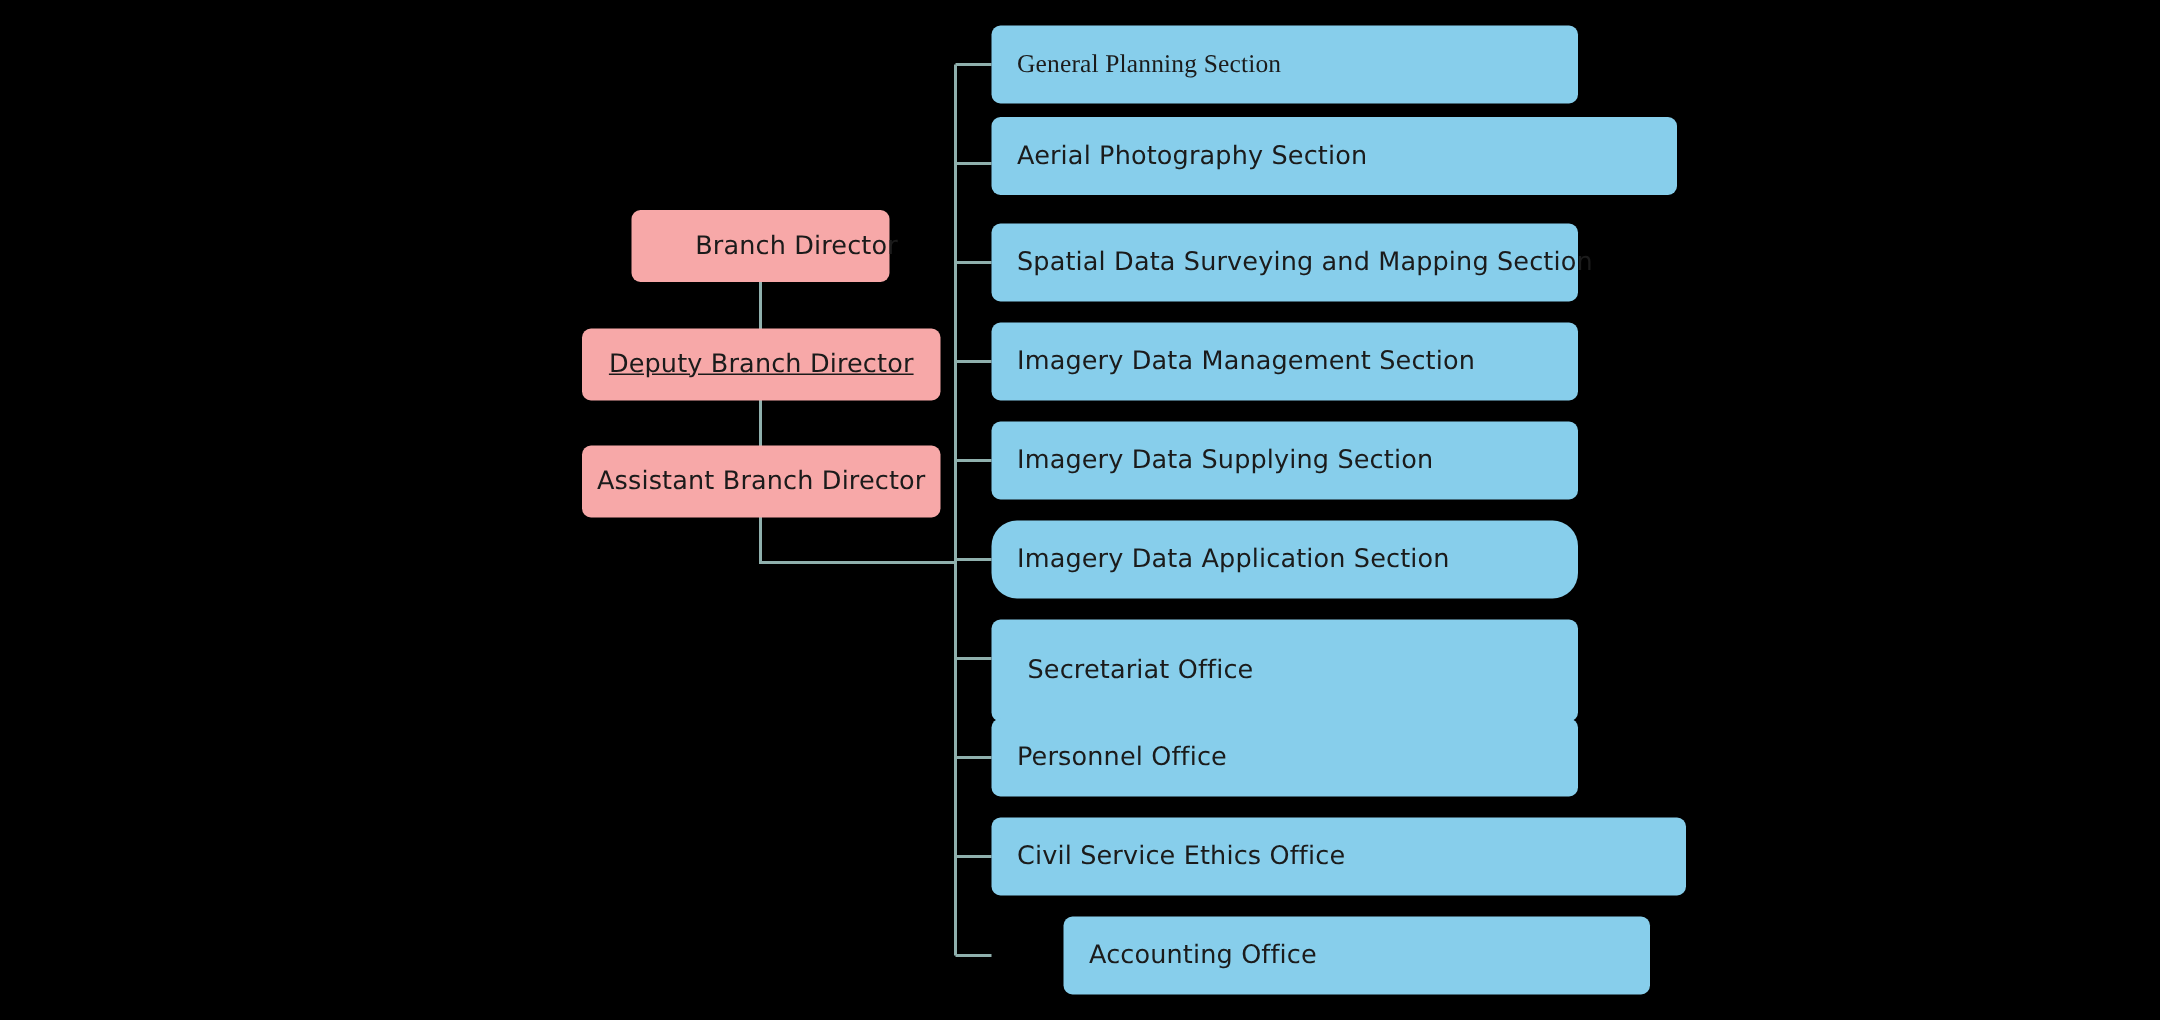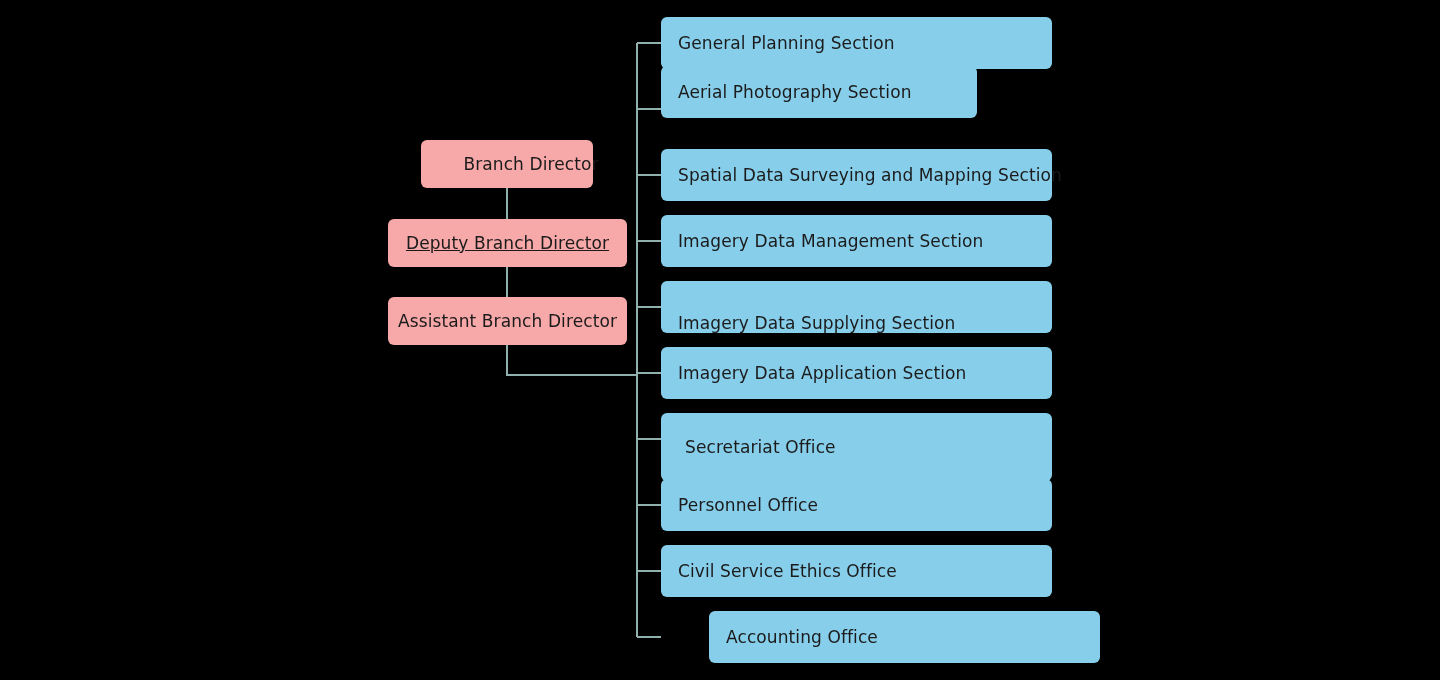--- a/index.html
+++ b/index.html
@@ -81,45 +81,45 @@
   <div id="nodes-layer">
       <div class="node exec" style="left: 421px; top: 140px; width: 172px; height: 48px; padding-left: 48px;">
         <span class="node-label">Branch Director</span>
       </div>
       <div class="node exec" style="left: 388px; top: 219px; width: 239px; height: 48px; text-decoration: underline;">
         <span class="node-label">Deputy Branch Director</span>
       </div>
       <div class="node exec" style="left: 388px; top: 297px; width: 239px; height: 48px;">
         <span class="node-label">Assistant Branch Director</span>
       </div>
-      <div class="node unit" style="left: 661px; top: 17px; width: 391px; height: 52px;">
+      <div class="node unit" style="left: 661px; top: 17px; width: 391px; height: 52px; font-family: Liberation Serif, serif;">
         <span class="node-label">General Planning Section</span>
       </div>
-      <div class="node unit" style="left: 661px; top: 66px; width: 316px; height: 52px;">
+      <div class="node unit" style="left: 661px; top: 78px; width: 457px; height: 52px;">
         <span class="node-label">Aerial Photography Section</span>
       </div>
       <div class="node unit" style="left: 661px; top: 149px; width: 391px; height: 52px;">
         <span class="node-label">Spatial Data Surveying and Mapping Section</span>
       </div>
       <div class="node unit" style="left: 661px; top: 215px; width: 391px; height: 52px;">
         <span class="node-label">Imagery Data Management Section</span>
       </div>
-      <div class="node unit" style="left: 661px; top: 281px; width: 391px; height: 52px; align-items: flex-end;">
+      <div class="node unit" style="left: 661px; top: 281px; width: 391px; height: 52px;">
         <span class="node-label">Imagery Data Supplying Section</span>
       </div>
-      <div class="node unit" style="left: 661px; top: 347px; width: 391px; height: 52px;">
+      <div class="node unit" style="left: 661px; top: 347px; width: 391px; height: 52px; border-radius: 17px;">
         <span class="node-label">Imagery Data Application Section</span>
       </div>
       <div class="node unit" style="left: 661px; top: 413px; width: 391px; height: 68px; padding-left: 24px;">
         <span class="node-label">Secretariat Office</span>
       </div>
       <div class="node unit" style="left: 661px; top: 479px; width: 391px; height: 52px; text-align: center;">
         <span class="node-label">Personnel Office</span>
       </div>
-      <div class="node unit" style="left: 661px; top: 545px; width: 391px; height: 52px;">
+      <div class="node unit" style="left: 661px; top: 545px; width: 463px; height: 52px;">
         <span class="node-label">Civil Service Ethics Office</span>
       </div>
       <div class="node unit" style="left: 661px; top: 611px; width: 391px; height: 52px; margin-left: 48px;">
         <span class="node-label">Accounting Office</span>
       </div>
     </div>
 
 </div>
 
 </body></html>

